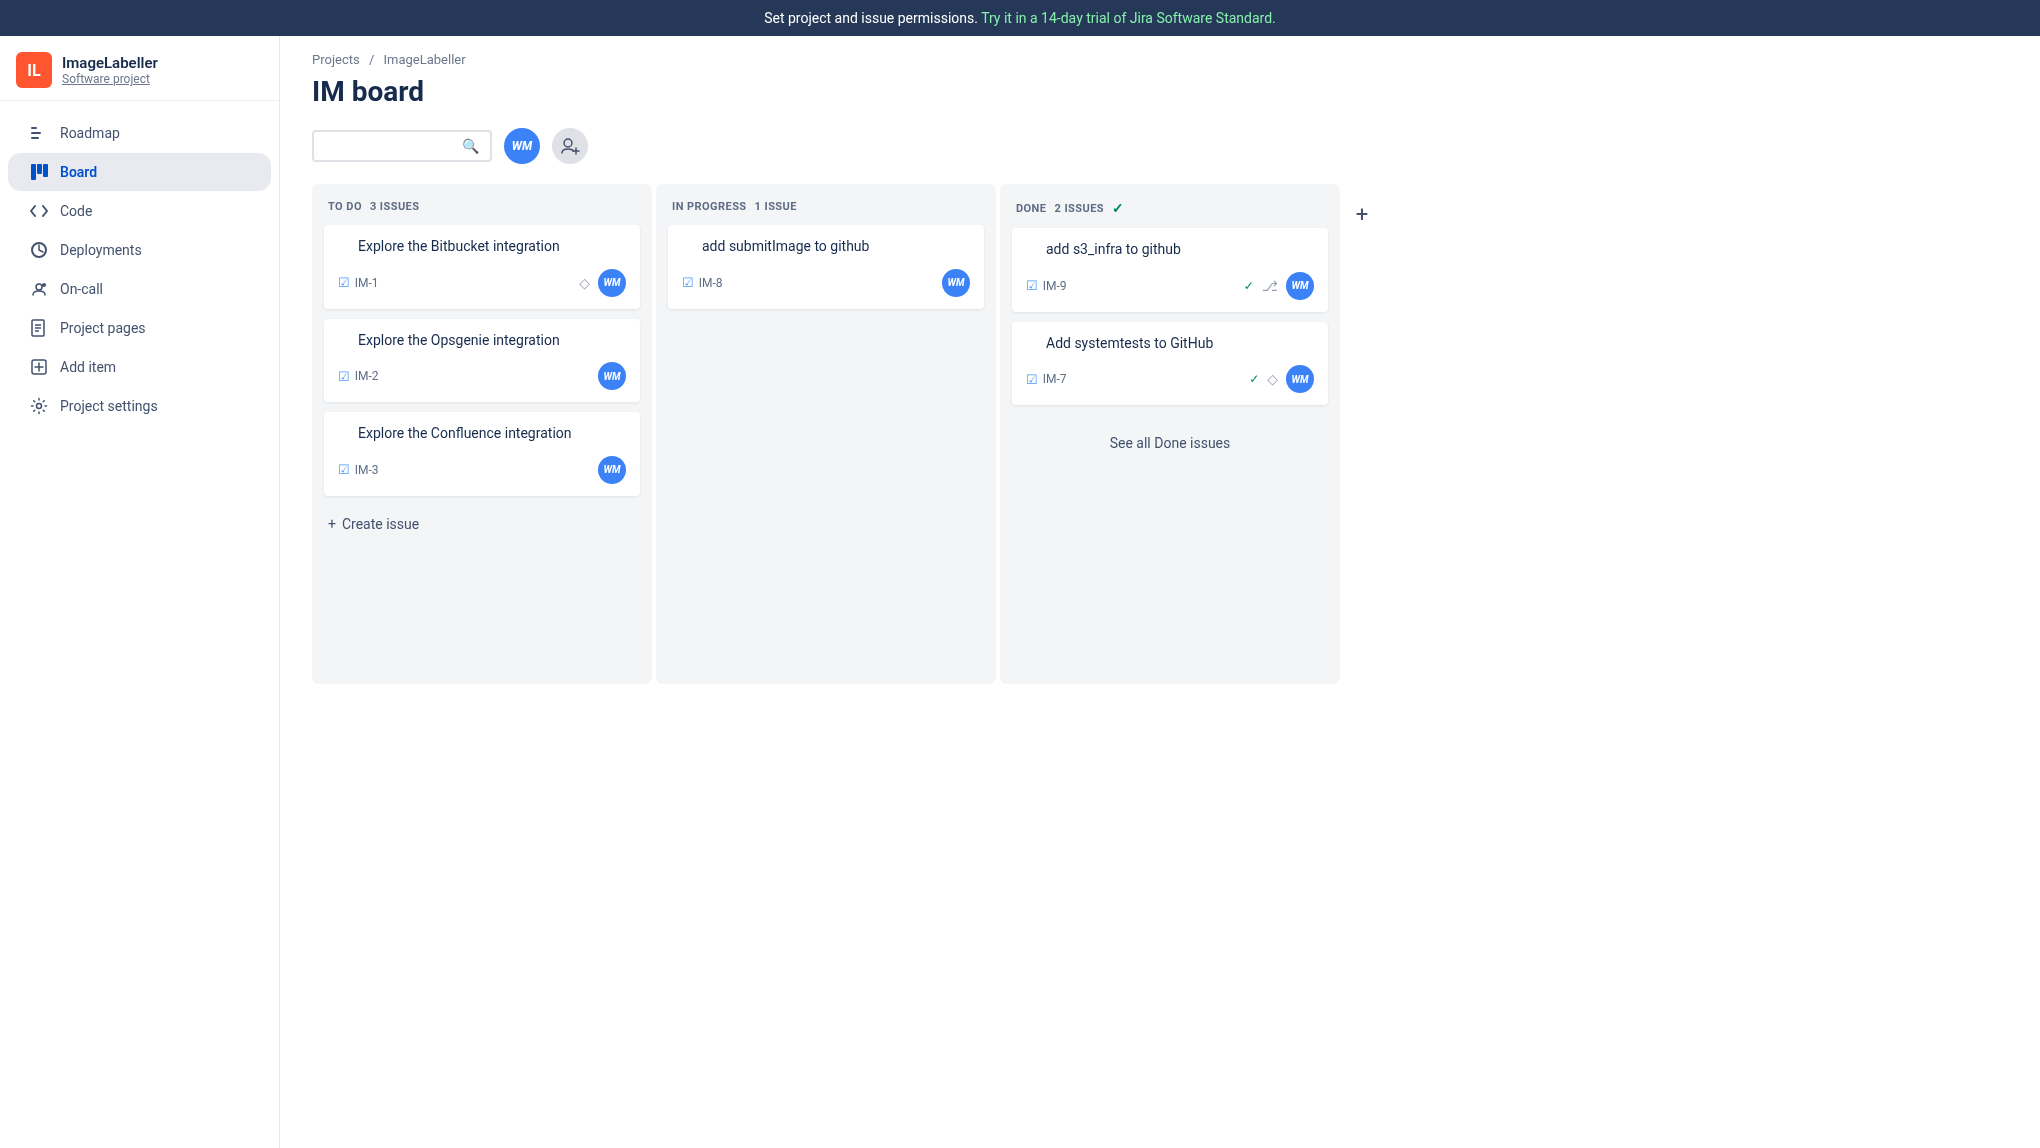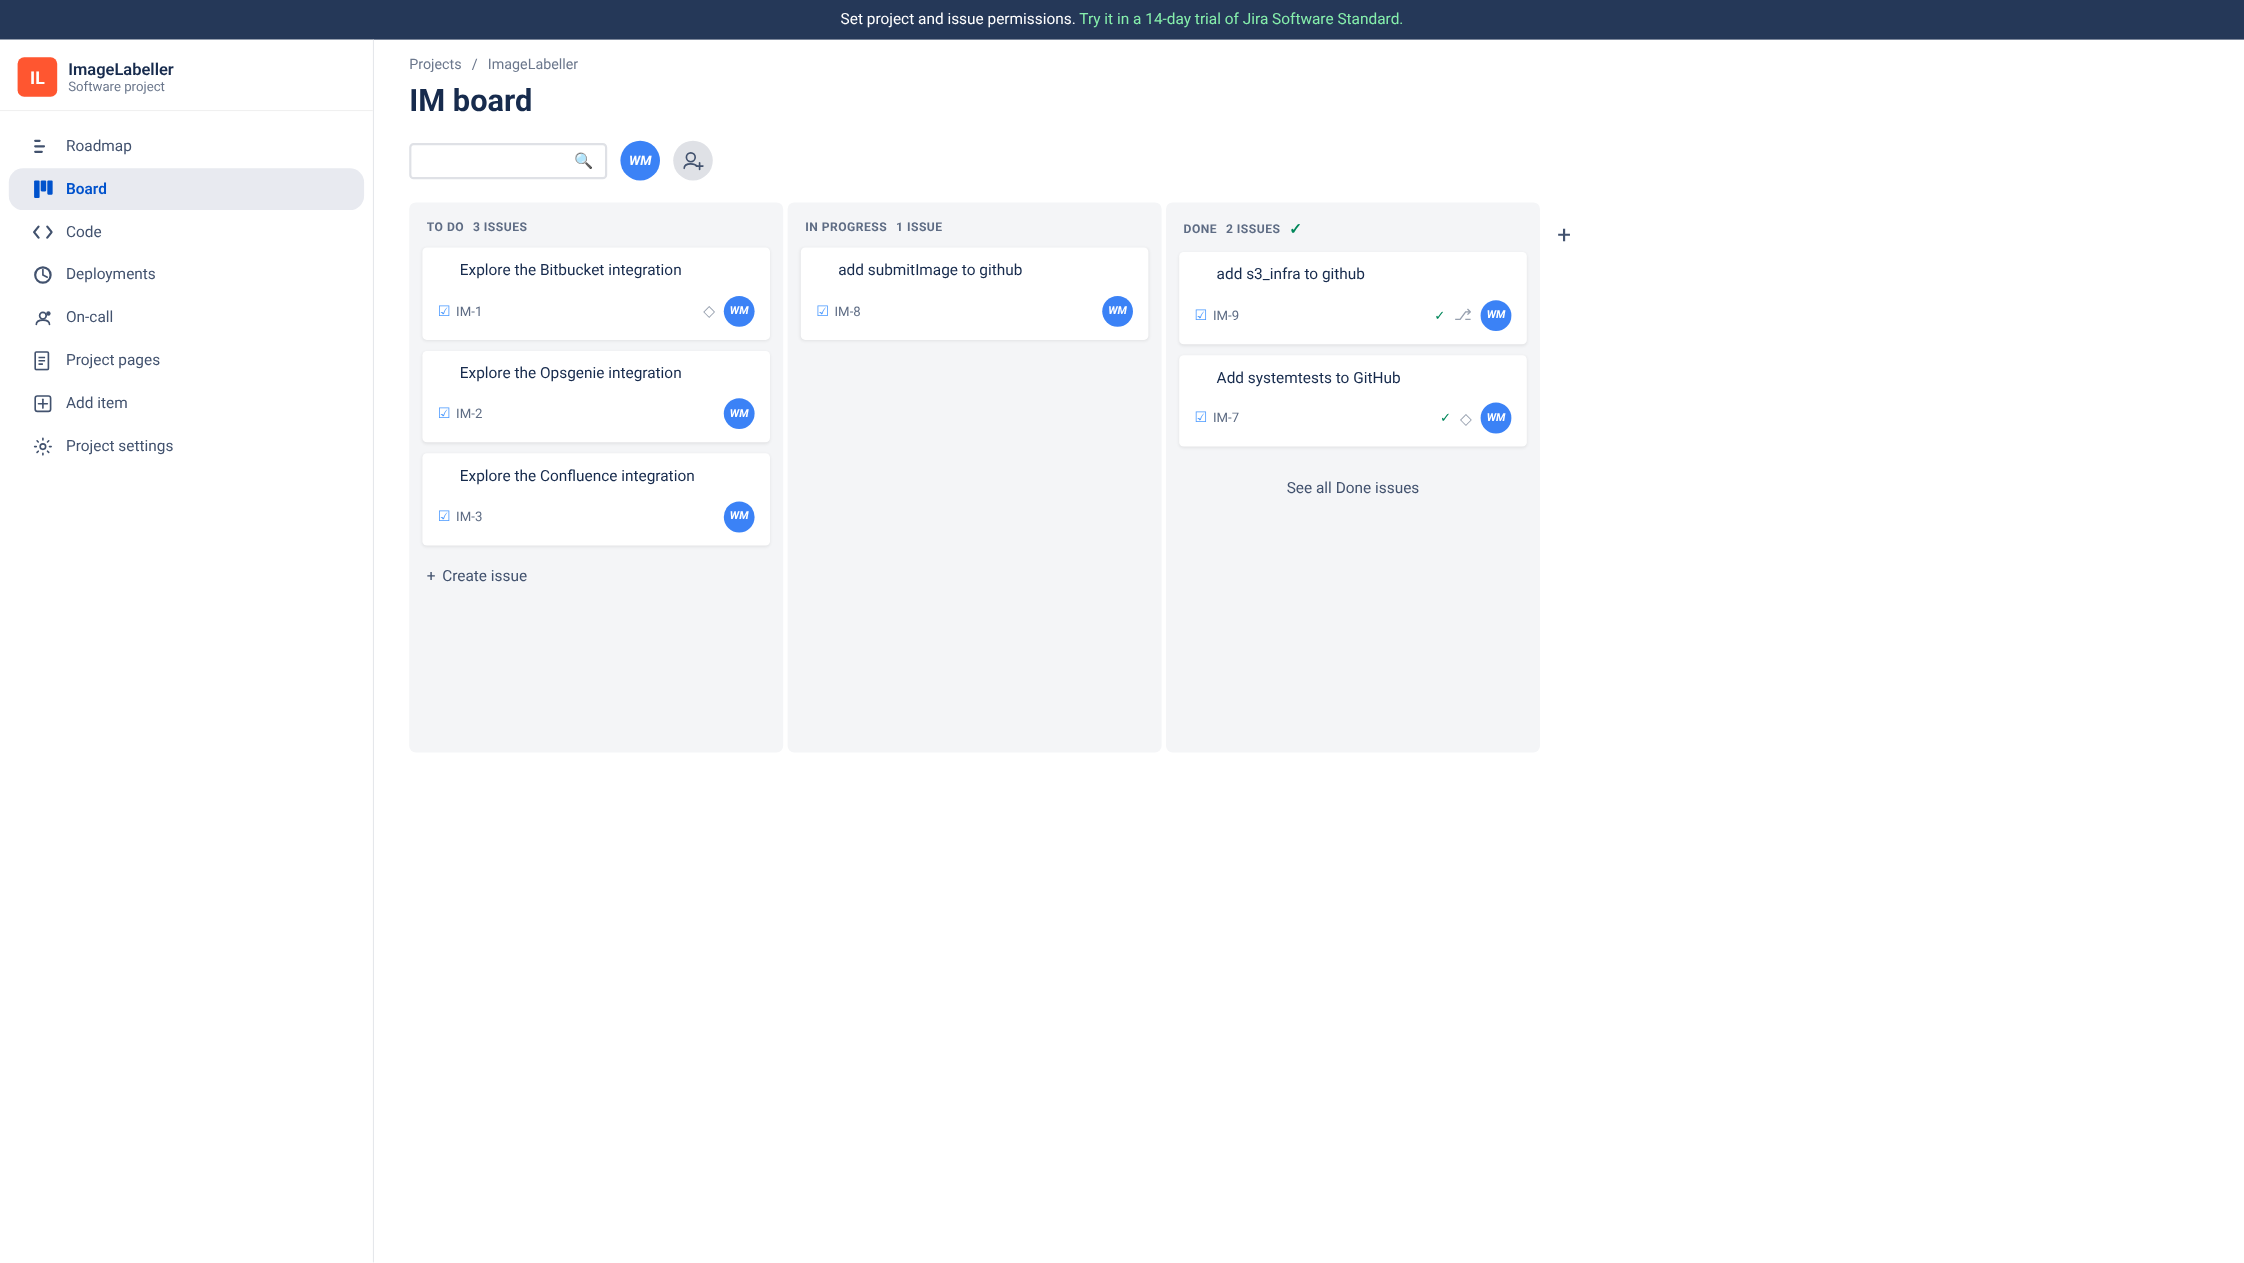--- a/index.html
+++ b/index.html
@@ -12,21 +12,21 @@
       padding: 10px 20px;
       font-size: 14px;
       flex-shrink: 0;
     }
     .top-banner a { color: #86efac; cursor: pointer; }
 
     .app-body { display: flex; flex: 1; overflow: hidden; }
 
     
     .sidebar {
-      width: 340px;
+      width: 280px;
       flex-shrink: 0;
       background: #fff;
       border-right: 1px solid #e5e7eb;
       display: flex;
       flex-direction: column;
       padding: 0;
       overflow-y: auto;
     }
     .sidebar-header {
       display: flex;
@@ -39,21 +39,21 @@
       background: #ff5630;
       border-radius: 6px;
       display: flex; align-items: center; justify-content: center;
       color: white;
       font-weight: bold;
       font-size: 16px;
       margin-right: 10px;
       flex-shrink: 0;
     }
     .sidebar-project-name { font-weight: 600; font-size: 15px; color: #172b4d; }
-    .sidebar-project-type { font-size: 12px; color: #6b778c; }
+    .sidebar-project-type { font-size: 12px; color: #6b778c; text-decoration: underline; }
 
     .sidebar-nav { padding: 12px 0; flex: 1; }
     .nav-item {
       display: flex; align-items: center;
       padding: 10px 20px;
       cursor: pointer;
       font-size: 14px;
       color: #42526e;
       border-radius: 4px;
       margin: 1px 8px;

